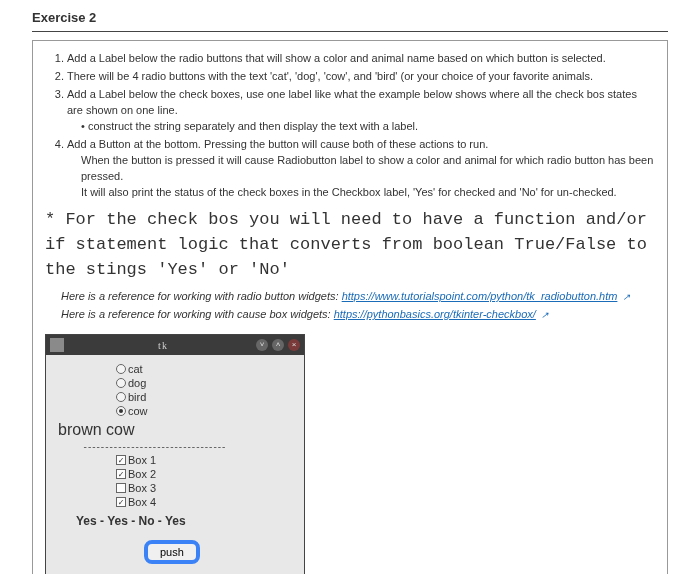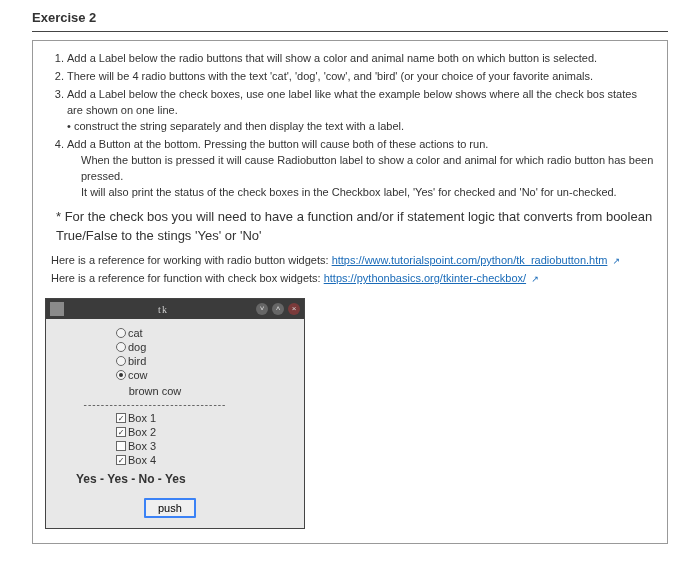--- a/index.html
+++ b/index.html
@@ -32,37 +32,40 @@
     margin-bottom: 8px;
   }
   ol.steps {
     margin: 0 0 8px 0;
     padding-left: 22px;
     font-size: 11px;
     line-height: 1.45;
   }
   ol.steps li { margin-bottom: 2px; }
   .sub {
+    margin-left: 14px;
     display: block;
   }
   .sub::before {
     content: "• ";
   }
   .afterstep {
     margin-left: 14px;
     display: block;
   }
   .note {
-    font-size: 13px;
+    font-size: 17px;
     line-height: 1.45;
-    margin: 4px 0 8px 11px;
+    margin: 4px 0 8px 0;
+    font-family: Liberation Mono, monospace;
   }
   .ref {
     font-size: 11px;
-    margin: 6px 6px;
+    margin: 6px 16px;
+    font-style: italic;
   }
   a {
     color: #1a6bb8;
     text-decoration: underline;
   }
   .ext-icon {
     font-size: 9px;
     color: #1a6bb8;
     margin-left: 2px;
   }
@@ -131,22 +134,21 @@
     align-items: center;
     justify-content: center;
     background: #f4f4f4;
   }
   .radio-dot {
     width: 4px; height: 4px;
     border-radius: 50%;
     background: #333;
   }
   .radio-label-result {
-    text-align: center;
-    font-size: 11px;
+    font-size: 16px;
     margin: 4px 0 2px 0;
     padding-right: 40px;
   }
   .dash {
     text-align: center;
     font-size: 10px;
     letter-spacing: 1px;
     color: #555;
     padding-right: 40px;
   }
@@ -161,60 +163,60 @@
     color: #333;
   }
   .check-status {
     font-size: 12px;
     font-weight: bold;
     margin: 6px 0 12px 18px;
   }
   .push-btn {
     display: block;
     margin: 2px 0 0 86px;
-    border: 2px solid #3b82f6;
+    border: 4px solid #3b82f6;
     background: #f0f0f0;
     font-size: 11px;
     padding: 2px 12px;
     font-family: inherit;
-    border-radius: 1px;
+    border-radius: 8px;
   }
 </style>
 </head>
 <body>
 
 <div class="page">
   <div class="title">Exercise 2</div>
   <div class="hr"></div>
 
   <div class="panel">
 
     <ol class="steps">
-      <li>Add a Label below the radio buttons that will show a color and animal name both on which button is selected.</li>
+      <li>Add a Label below the radio buttons that will show a color and animal name based on which button is selected.</li>
       <li>There will be 4 radio buttons with the text 'cat', 'dog', 'cow', and 'bird' (or your choice of your favorite animals.</li>
       <li>
         <span>Add a Label below the check boxes, use one label like what the example below shows where all the check bos states are shown on one line.</span>
         <span class="sub">construct the string separately and then display the text with a label.</span>
       </li>
       <li>
         <span>Add a Button at the bottom. Pressing the button will cause both of these actions to run.</span>
         <span class="afterstep">When the button is pressed it will cause Radiobutton label to show a color and animal for which radio button has been pressed.</span>
         <span class="afterstep">It will also print the status of the check boxes in the Checkbox label, 'Yes' for checked and 'No' for un-checked.</span>
       </li>
     </ol>
 
     <div class="note">* For the check bos you will need to have a function and/or if statement logic that converts from boolean True/False to the stings 'Yes' or 'No'</div>
 
     <div class="ref">
       <span>Here is a reference for working with radio button widgets: </span>
       <a href="#">https://www.tutorialspoint.com/python/tk_radiobutton.htm</a>
       <span class="ext-icon">↗</span>
     </div>
     <div class="ref">
-      <span>Here is a reference for function with check box widgets: </span>
+      <span>Here is a reference for working with cause box widgets: </span>
       <a href="#">https://pythonbasics.org/tkinter-checkbox/</a>
       <span class="ext-icon">↗</span>
     </div>
 
     <div class="shot">
       <div class="shot-titlebar">
         <span class="tb-left"></span>
         <span class="tb-title">tk</span>
         <span class="tb-right">
           <span class="tb-btn">˅</span>

